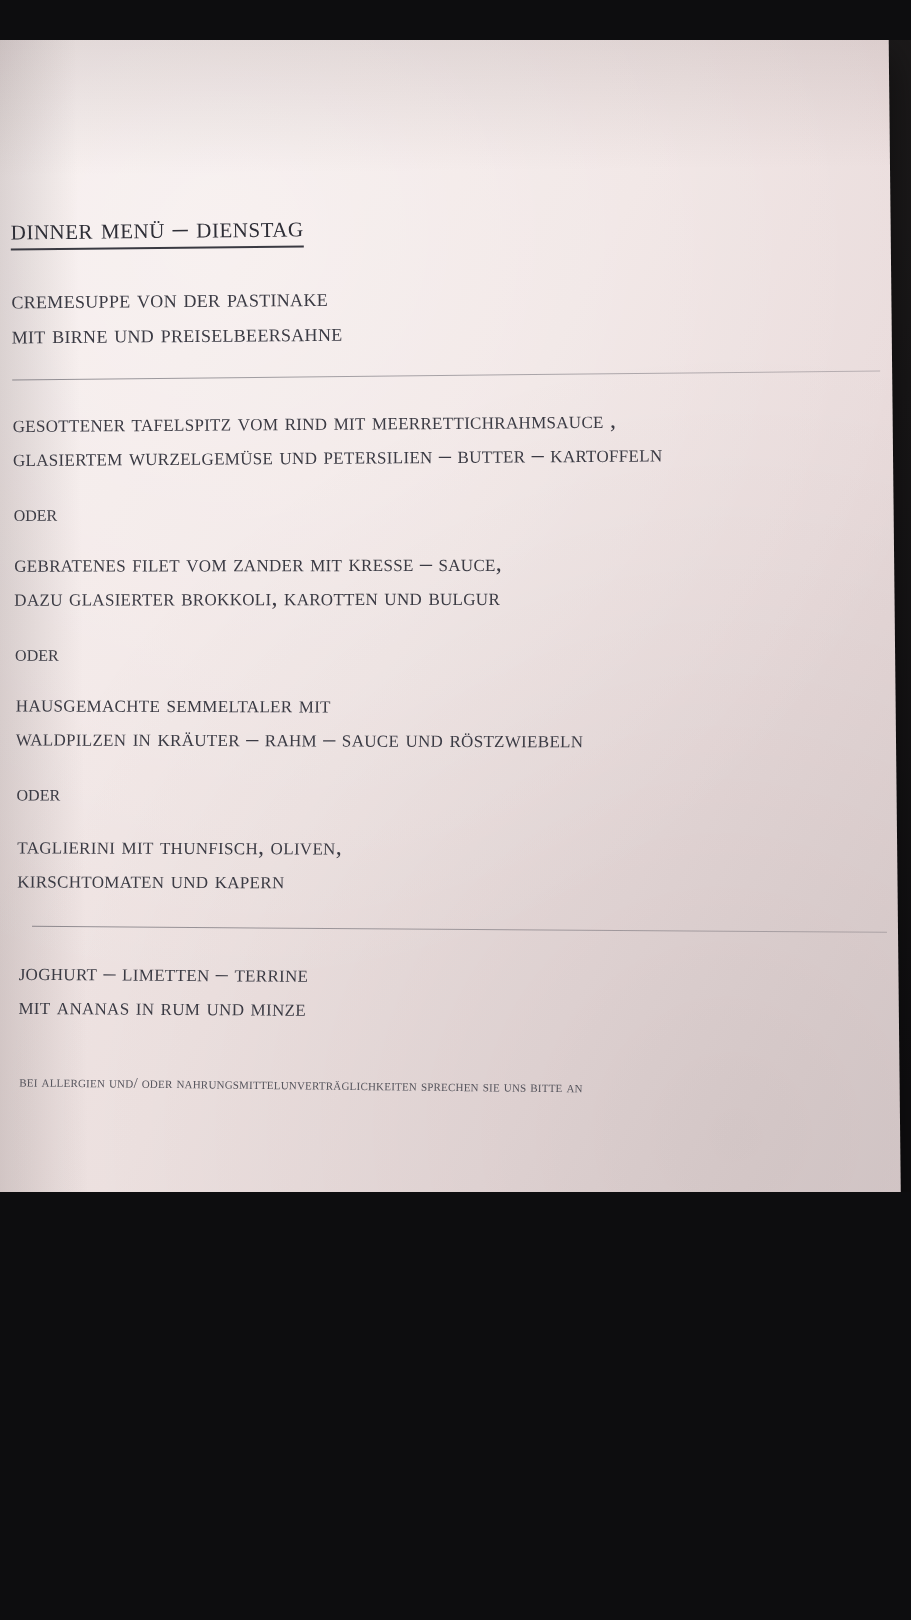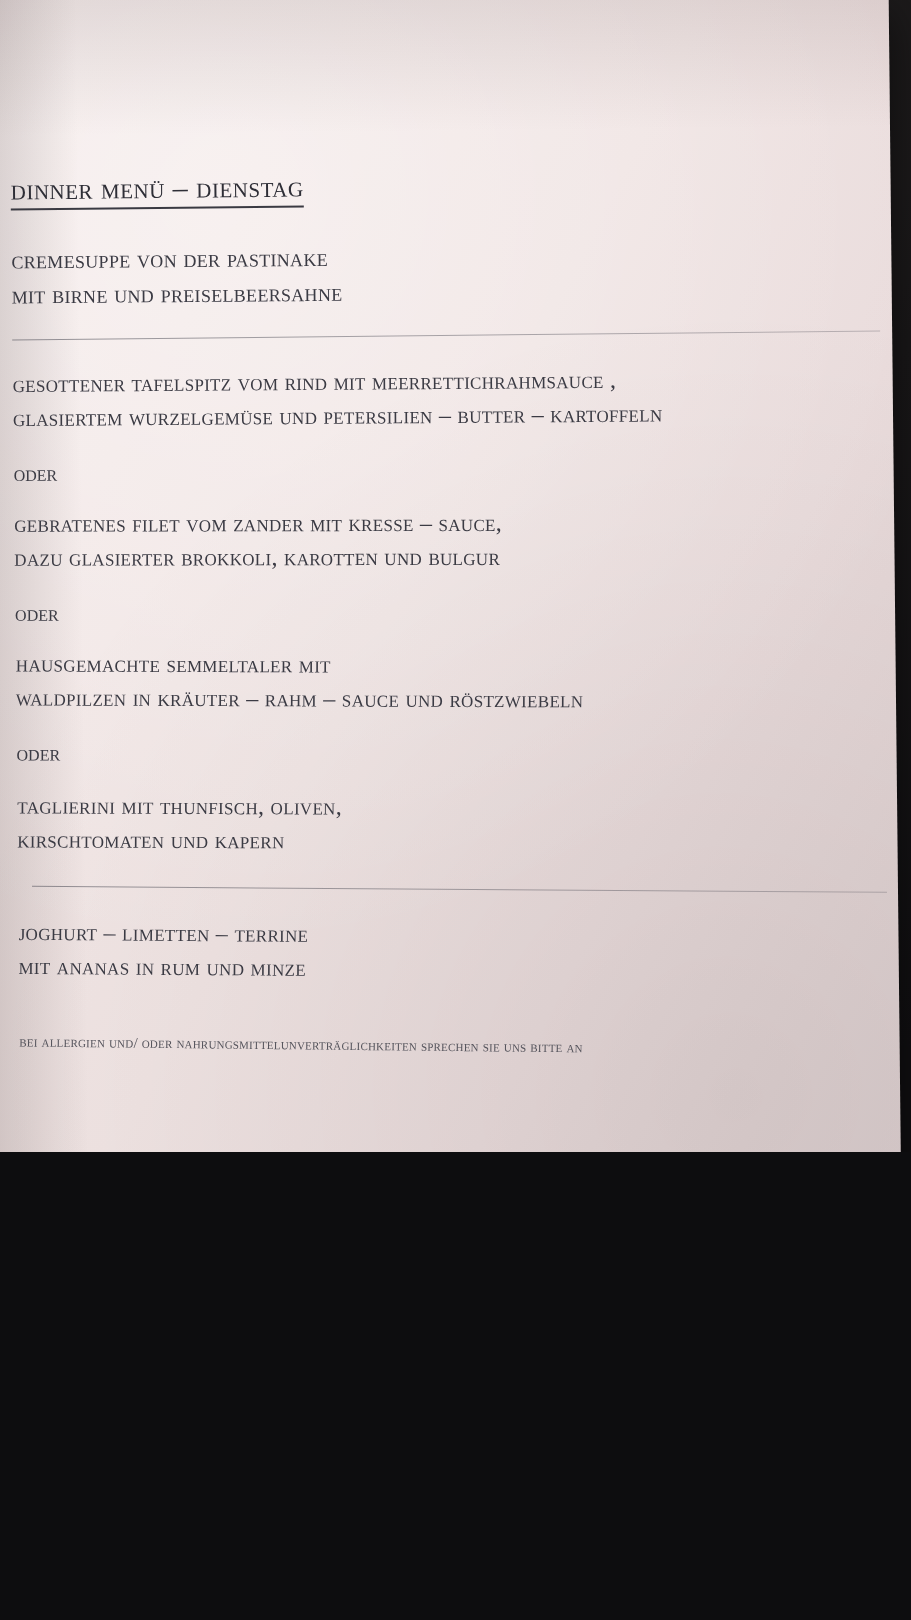--- a/index.html
+++ b/index.html
@@ -13,20 +13,21 @@
     overflow: hidden;
     font-family: "Liberation Serif", serif;
   }
 
   #scene {
     position: relative;
     width: 911px;
     height: 1152px;
     background: #17161a;
     overflow: hidden;
+    margin-top: 40px;
   }
 
   
   .backdrop {
     position: absolute;
     inset: 0;
     background:
       radial-gradient(130% 90% at 50% 8%, #2a2726 0%, #1a1819 45%, #111012 100%);
   }
 

